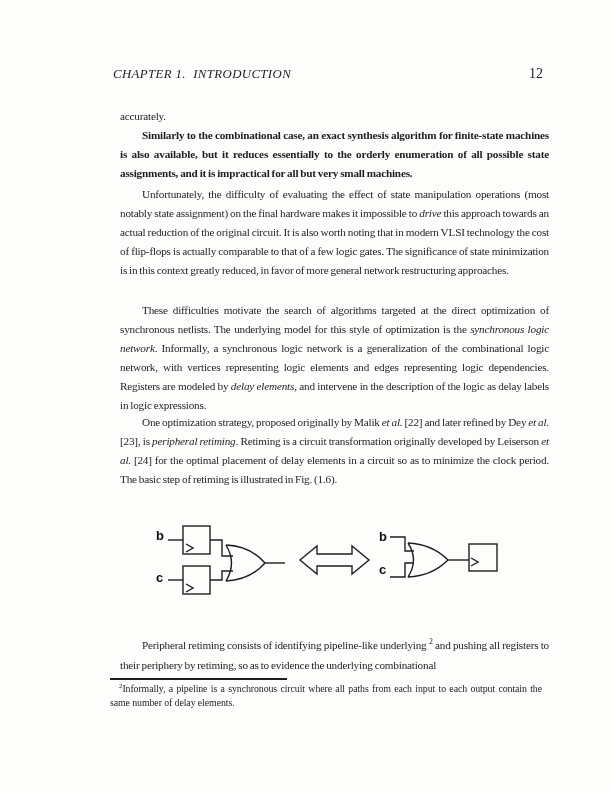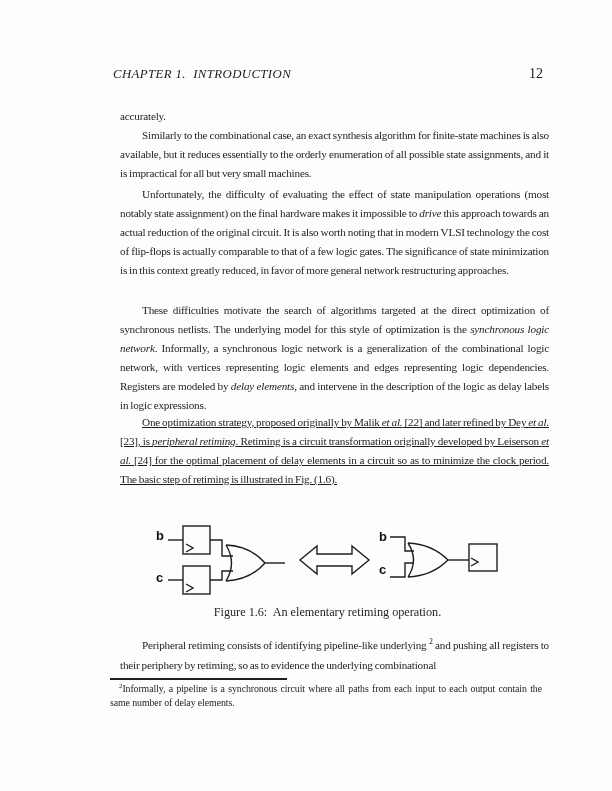--- a/index.html
+++ b/index.html
@@ -16,24 +16,24 @@
   }
   .chapter { font-style:italic; font-size:12.8px; letter-spacing:.4px; white-space:pre; }
   .pagenum { font-size:14px; }
   .bp {
     position:absolute; left:120px; width:429px;
     font-size:11.2px; line-height:18.9px;
     text-align:justify; letter-spacing:-0.2px; word-spacing:-0.6px;
   }
   .indent { text-indent:22px; }
   #p1 { top:107px; }
-  #p2 { top:126px; }
+  #p2 { top:126px;font-weight:bold; }
   #p3 { top:185px; }
   #p4 { top:301px; }
-  #p5 { top:413px;text-decoration:underline; }
+  #p5 { top:413px; }
   #p6 { top:636px; line-height:19.5px; }
   sup { font-size:0.7em; line-height:0; vertical-align:super; }
   .it { font-style:italic; }
   .fig { position:absolute; left:150px; top:518px; }
   .fig .wire, .fig .shape {
     stroke:#1e1e1e; stroke-width:1.4; fill:none;
     stroke-linecap:butt; stroke-linejoin:miter;
   }
   .fig .arrow { stroke:#1e1e1e; stroke-width:1.4; fill:#fdfdfc; }
   .fig .sig {
@@ -98,20 +98,19 @@
         <path class="shape" d="M408,543 Q419,560 408,577"></path>
         <path class="shape" d="M408,543 Q432,544 448,560"></path>
         <path class="shape" d="M408,577 Q432,576 448,560"></path>
       </g>
       <line class="wire" x1="448" y1="560" x2="469" y2="560"></line>
       <rect class="shape" x="469" y="544" width="28" height="27"></rect>
       <polyline class="shape" points="471,558 478,562 471,566"></polyline>
     </g>
   </svg>
 
-  <div class="caption">Figure 1.6:  An elementary retiming operation.</div>
 
   <p id="p6" class="bp indent"><span>Peripheral retiming consists of identifying pipeline-like underlying </span><sup>2</sup><span> and pushing all registers to their periphery by retiming, so as to evidence the underlying combinational</span></p>
 
   <div class="fnrule"></div>
   <p class="footnote"><sup>2</sup><span>Informally, a pipeline is a synchronous circuit where all paths from each input to each output contain the same number of delay elements.</span></p>
 
 </div>
 
 </body></html>

